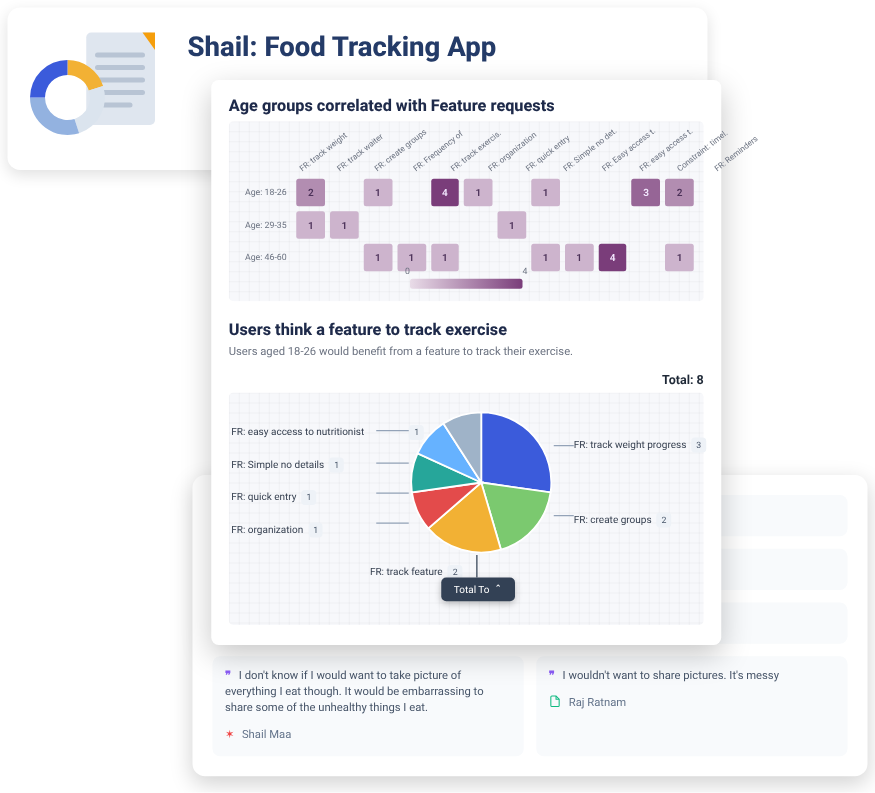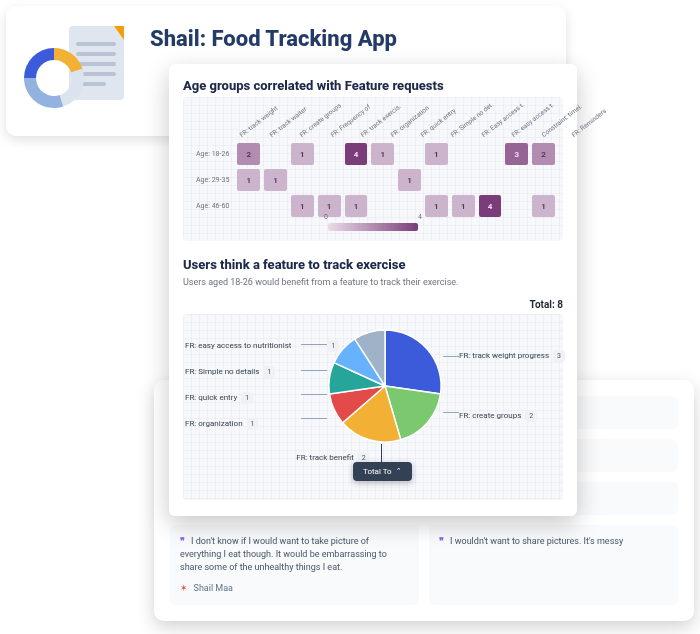--- a/index.html
+++ b/index.html
@@ -209,20 +209,29 @@
       <span class="mark">❞</span>
       <span>I don't know if I would want to take picture of everything I eat though. It would be embarrassing to share some of the unhealthy things I eat.</span>
       <div class="author">
         <span class="author-ic">✶</span>
         <span>Shail Maa</span>
       </div>
     </div>
     <div class="quote">
       <span class="mark">❞</span>
       <span>I wouldn't want to share pictures. It's messy</span>
+      <div class="author">
+        <span class="file-ic">
+          <svg width="10" height="10" viewBox="0 0 24 24" fill="none" stroke="#10b981" stroke-width="2">
+              <path d="M14 2H6a2 2 0 0 0-2 2v16a2 2 0 0 0 2 2h12a2 2 0 0 0 2-2V8z"></path>
+              <polyline points="14 2 14 8 20 8"></polyline>
+            </svg>
+        </span>
+        <span>Raj Ratnam</span>
+      </div>
     </div>
   </div>
 </div>
 
 <div class="card-main">
 
   <div>
     <div class="section-title">Age groups correlated with Feature requests</div>
 
     <div class="heatmap-wrap">
@@ -312,21 +321,21 @@
       <div id="pie-labels">
           <div class="pie-label" style="left: 276px; top: 36px;">
             <span>FR: track weight progress</span>
             <span class="count">3</span>
           </div>
           <div class="pie-label" style="left: 276px; top: 96px;">
             <span>FR: create groups</span>
             <span class="count">2</span>
           </div>
           <div class="pie-label" style="left: 150px; top: 138px; transform: translateX(-50%);">
-            <span>FR: track benefit</span>
+            <span>FR: track feature</span>
             <span class="count">2</span>
           </div>
           <div class="pie-label" style="left: 6px; top: 104px; transform: translateX(-4px); text-align: right; flex-direction: row;">
             <span>FR: organization</span>
             <span class="count">1</span>
           </div>
           <div class="pie-label" style="left: 6px; top: 78px; transform: translateX(-4px); text-align: right; flex-direction: row;">
             <span>FR: quick entry</span>
             <span class="count">1</span>
           </div>

